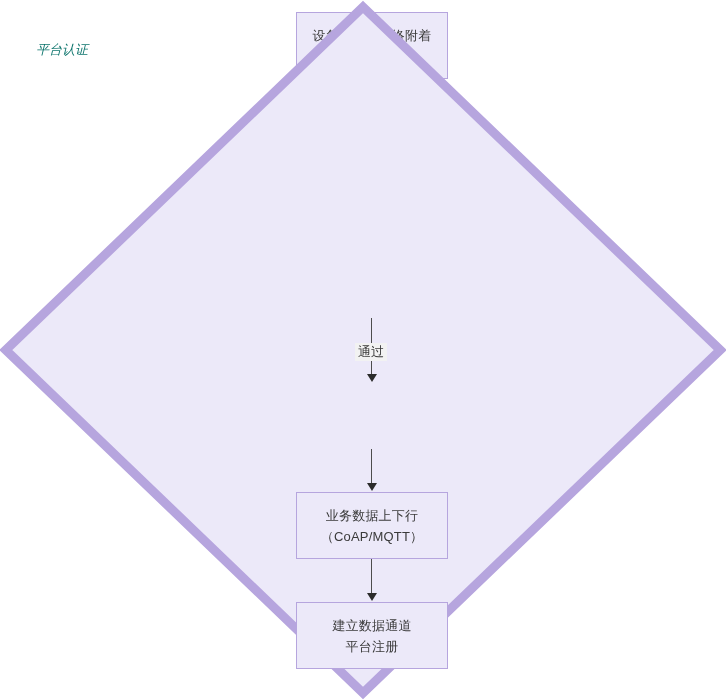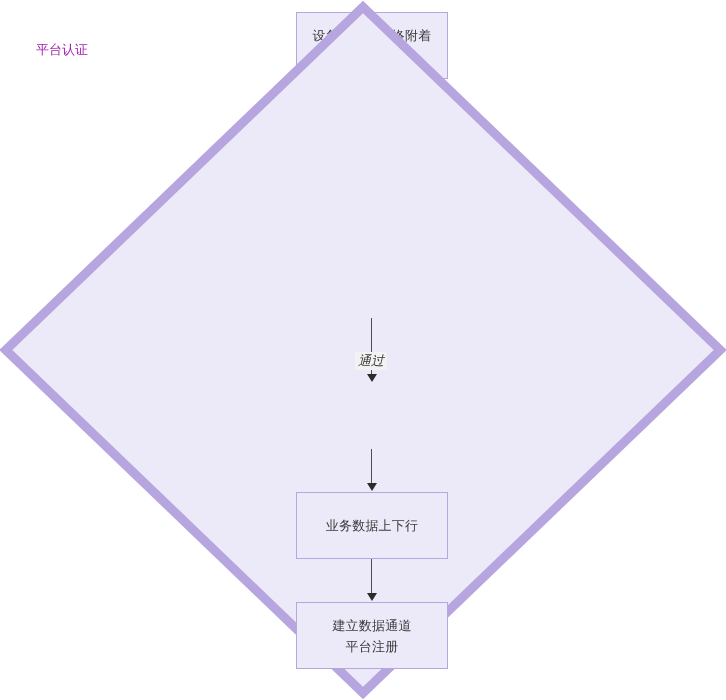--- a/index.html
+++ b/index.html
@@ -59,23 +59,24 @@
   }
   .decision-label {
     position: absolute;
     left: 0;
     top: 0;
     width: 124px;
     height: 100px;
     display: flex;
     align-items: center;
     justify-content: center;
-    color: #a21caf;
+    color: #0f766e;
     font-size: 13px;
     white-space: nowrap;
+    font-style: italic;
   }
   
   .connector {
     position: absolute;
     left: 371px;
     width: 1px;
     background: #4d4d4d;
   }
   .arrow-head {
     position: absolute;
@@ -118,29 +119,30 @@
   <div class="arrow-head" style="top:211px;"></div>
 
   <div class="node-decision">
     <svg class="diamond-shape" viewBox="0 0 124 100" preserveAspectRatio="none">
       <polygon points="62,1 123,50 62,99 1,50" fill="#ece9f9" stroke="#b6a5de" stroke-width="1.4"></polygon>
     </svg>
     <div class="decision-label">平台认证</div>
   </div>
 
   <div class="connector" style="top:318px; height:58px;"></div>
-  <div class="edge-label" style="left:355px; top:352px;font-style:italic;">通过</div>
+  <div class="edge-label" style="left:355px; top:343px;">通过</div>
   <div class="arrow-head" style="top:374px;"></div>
 
 
   <div class="connector" style="top:449px; height:35px;"></div>
   <div class="arrow-head" style="top:483px;"></div>
 
   <div class="node node-process" style="top:492px;">
     <span class="node-line">业务数据上下行</span>
+    <span class="node-line">（CoAP/MQTT）</span>
   </div>
 
   <div class="connector" style="top:559px; height:35px;"></div>
   <div class="arrow-head" style="top:593px;"></div>
 
   <div class="node node-process" style="top:602px;">
     <span class="node-line">建立数据通道</span>
     <span class="node-line">平台注册</span>
   </div>
 

